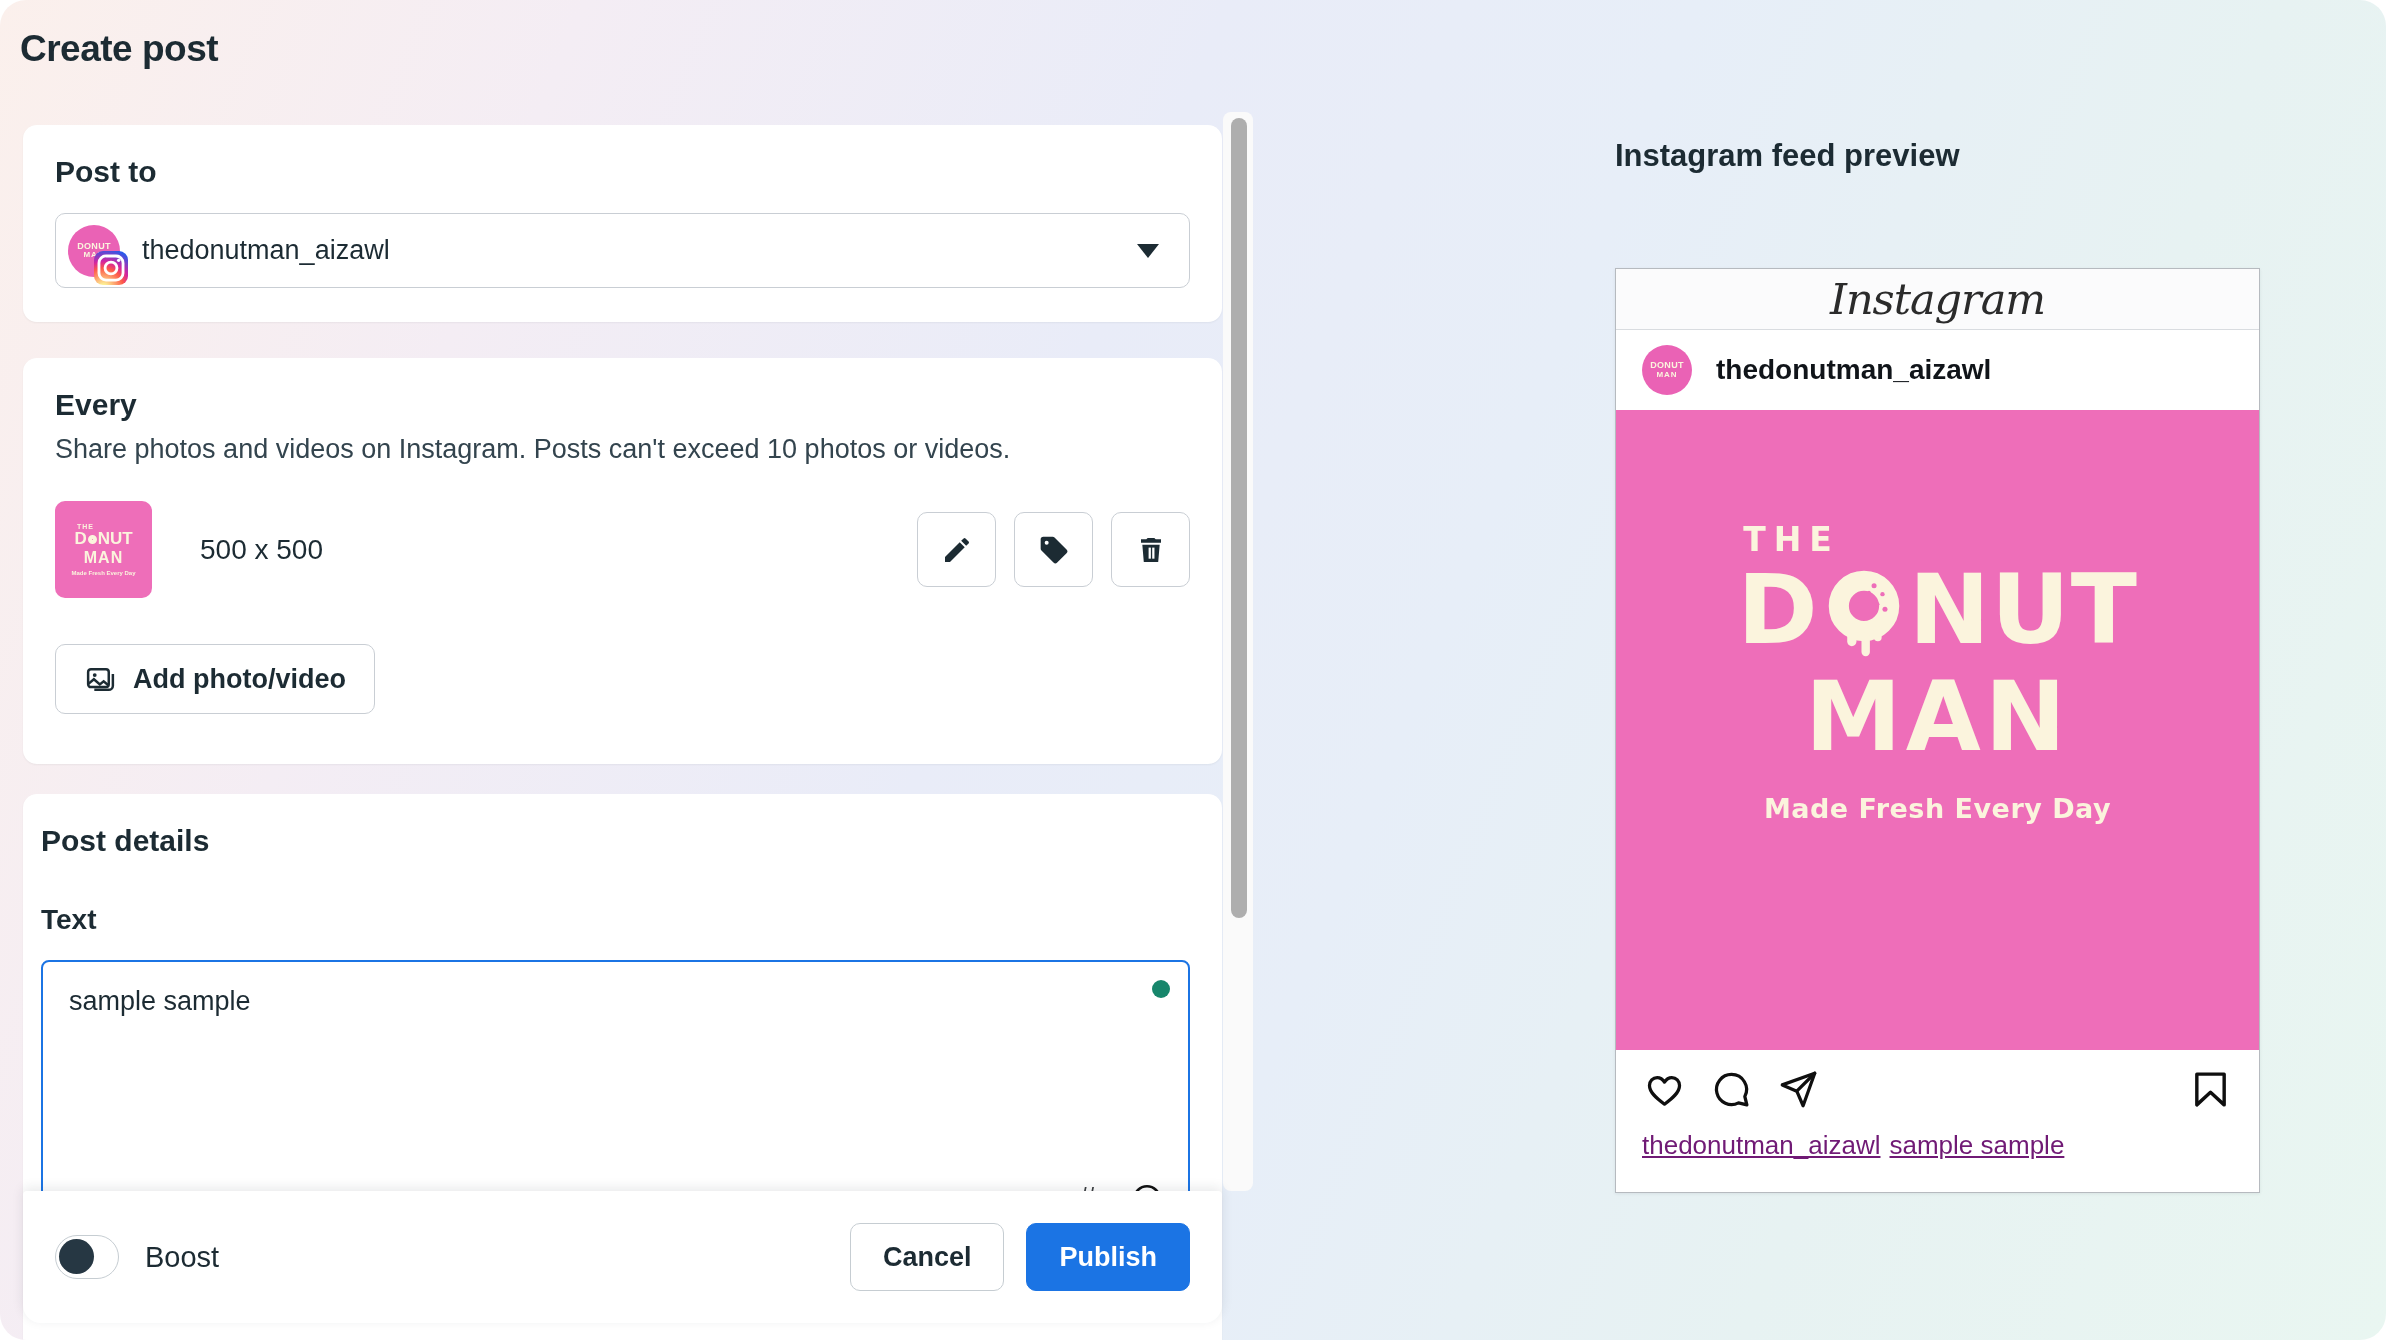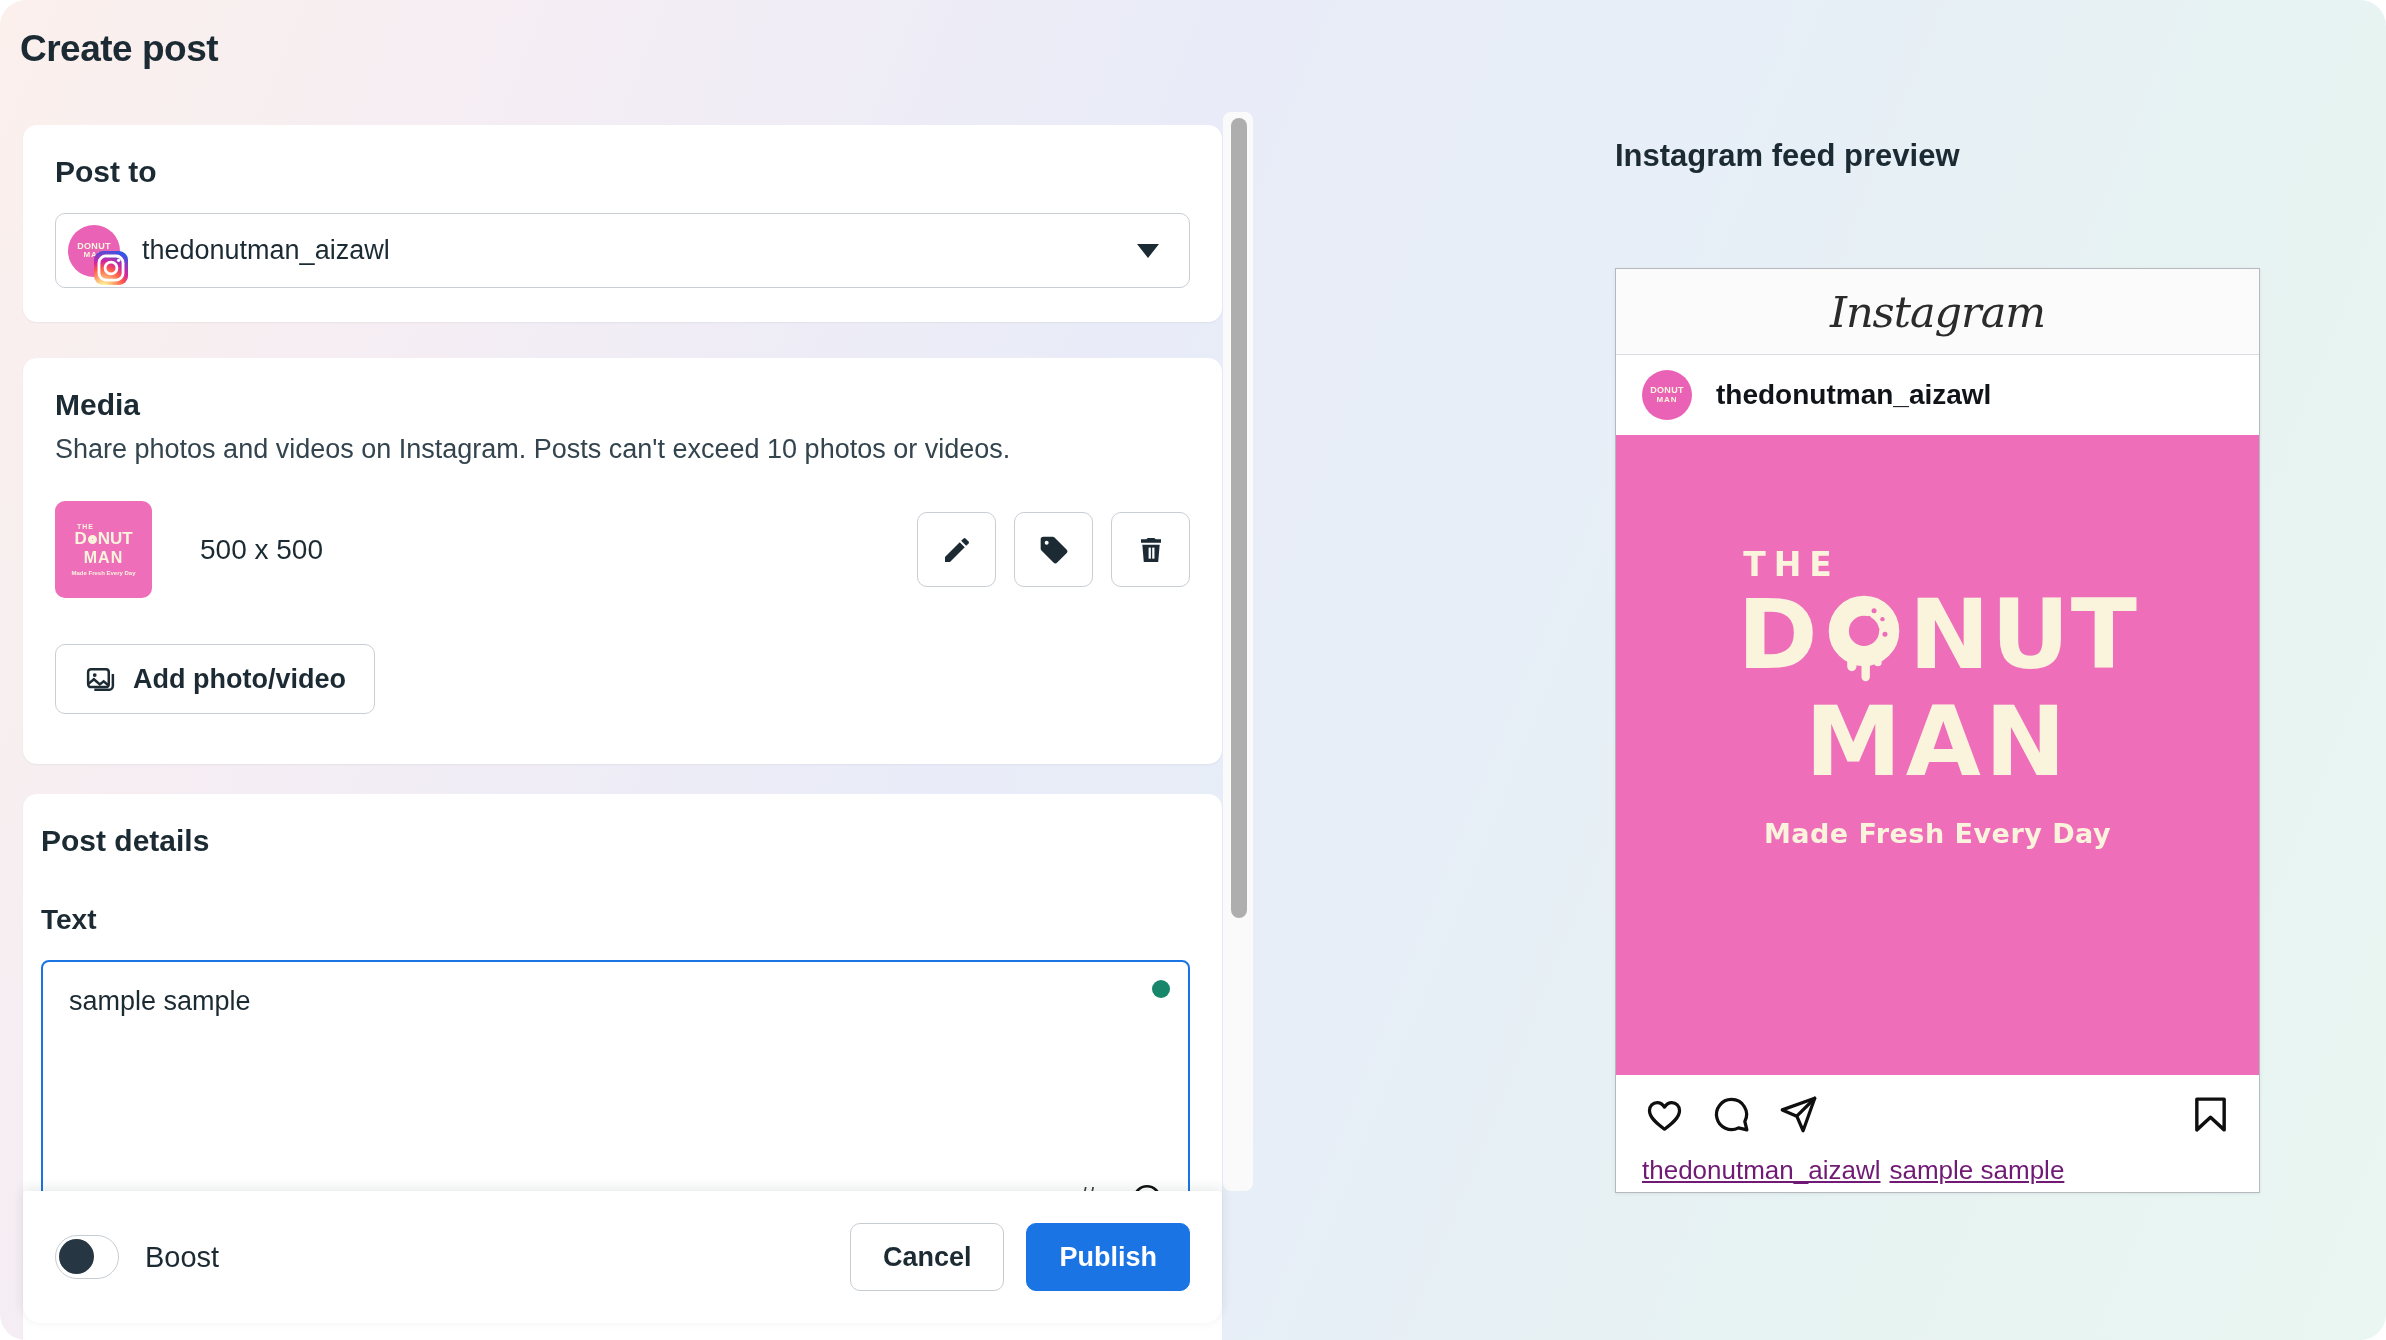--- a/index.html
+++ b/index.html
@@ -74,21 +74,21 @@
   .boost-label { margin-left:26px; font-size:29px; color:#1c2b33; }
   .footer-btns { margin-left:auto; display:flex; gap:22px; }
   .btn { height:68px; border-radius:10px; font-size:27px; font-weight:700; font-family:inherit; cursor:pointer; padding:0 32px; }
   .btn-ghost { background:#fff; border:1px solid #c6cdd2; color:#1c2b33; }
   .btn-primary { background:#1b74e4; border:1px solid #1b74e4; color:#fff; }
 
   
   .preview-h { position:absolute; left:1615px; top:138px; font-size:31px; font-weight:700; }
   .preview-card { position:absolute; left:1615px; top:268px; width:645px; height:925px; background:#fff;
                   border:1px solid #b6babf; box-shadow:0 1px 3px rgba(28,43,51,.08); }
-  .igp-header { height:86px; background:#fbfbfc; border-bottom:1px solid #d9dce0;
+  .igp-header { height:61px; background:#fbfbfc; border-bottom:1px solid #d9dce0;
                 display:flex; align-items:center; justify-content:center; }
   .igp-wordmark { font-family:"DejaVu Serif","Liberation Serif",serif; font-style:italic; font-size:43px; color:#2b2b2b; letter-spacing:-1px; }
   .igp-userrow { height:80px; display:flex; align-items:center; padding:0 26px; }
   .igp-userrow .avatar { width:50px; height:50px; }
   .igp-username { margin-left:24px; font-size:28px; font-weight:700; color:#101419; }
   .igp-image { height:640px; background:#ee6eb9; display:flex; flex-direction:column; align-items:center; overflow:hidden; }
   .lockup { margin-top:110px; width:max-content; font-family:"DejaVu Sans",sans-serif; color:#fbf4dd; }
   .lk-the { font-size:33px; font-weight:700; letter-spacing:8px; margin-left:6px; }
   .lk-donut { display:flex; align-items:center; font-size:97px; font-weight:700; line-height:1; letter-spacing:1px; margin-top:2px;}
   .lk-donut svg { width:84px; height:94px; margin:0 3px; transform:translateY(6px); }
@@ -120,21 +120,21 @@
             <circle cx="17.4" cy="6.6" r="1.2" fill="#fff" stroke="none"></circle>
           </svg>
         </span>
       </div>
       <span class="acct-name">thedonutman_aizawl</span>
       <span class="caret"></span>
     </div>
   </section>
 
   <section class="card card-media">
-    <div class="card-h">Media</div>
+    <div class="card-h">Every</div>
     <div class="media-desc">Share photos and videos on Instagram. Posts can't exceed 10 photos or videos.</div>
     <div class="media-row">
       <div class="thumb">
         <span class="t0">THE</span>
         <span class="t1">
             <span>D</span>
             <span class="ring"></span>
             <span>NUT</span>
           </span>
         <span class="t2">MAN</span>

